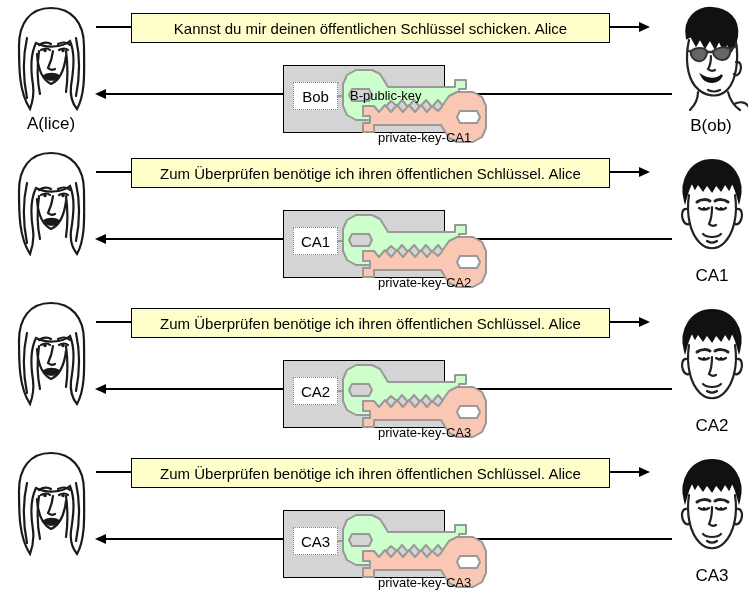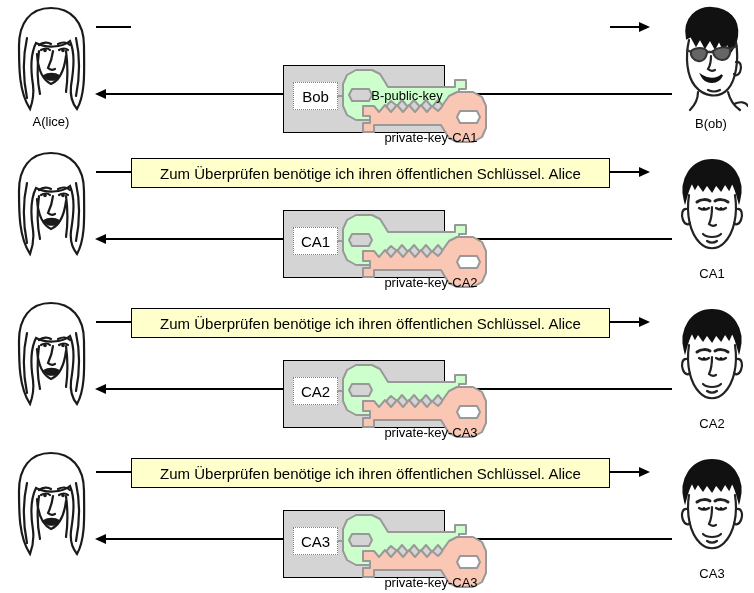--- a/index.html
+++ b/index.html
@@ -2,21 +2,21 @@
 <html><head>
 <meta charset="utf-8">
 <style>
   html,body{margin:0;padding:0;background:#fff;}
   *{box-sizing:border-box;}
   body{font-family:"Liberation Sans", sans-serif; color:#000;}
   #stage{position:relative;width:754px;height:593px;background:#fff;overflow:hidden;}
   .row{position:absolute;left:0;width:754px;height:150px;}
   
   .face{position:absolute;}
-  .face-label{position:absolute;font-size:13px;text-align:center;color:#000;}
+  .face-label{position:absolute;font-size:17px;text-align:center;color:#000;}
   
   .msg-box{position:absolute;left:131px;top:13px;width:479px;height:30px;
     background:#FFFFCC;border:1.5px solid #000;
     display:flex;align-items:center;justify-content:center;
     font-size:15px;white-space:nowrap;z-index:2;}
   
   .hline{position:absolute;height:2px;background:#000;z-index:1;}
   .ah-right{position:absolute;width:0;height:0;border-left:11px solid #000;
     border-top:5px solid transparent;border-bottom:5px solid transparent;z-index:1;}
   .ah-left{position:absolute;width:0;height:0;border-right:11px solid #000;
@@ -26,21 +26,21 @@
     background:#D4D4D4;border:1.5px solid #000;z-index:2;}
   .owner-box{position:absolute;left:293px;top:82px;width:45px;height:28px;
     background:#fff;border:1px dotted #808080;
     display:flex;align-items:center;justify-content:center;
     font-size:15px;z-index:3;}
   .connector{position:absolute;left:337px;top:95px;width:9px;height:0;
     border-top:2px dashed #9a9a9a;z-index:3;}
   .key{position:absolute;width:126px;height:54px;overflow:visible;}
   .key-green{left:341px;top:68px;z-index:4;}
   .key-pink{left:362px;top:90px;z-index:5;}
-  .key-label{position:absolute;font-size:13px;text-align:center;z-index:6;
+  .key-label{position:absolute;font-size:13px;z-index:6;
     white-space:nowrap;line-height:16px;color:#000;}
   .key-label.pub{left:350px;top:88px;width:114px;}
   .key-label.priv{left:378px;top:106px;width:106px;margin-top:24px;}
   svg{display:block;}
 </style>
 </head>
 <body>
 
 <svg width="0" height="0" style="position:absolute" aria-hidden="true">
   <defs>
@@ -113,20 +113,23 @@
 </svg>
 
 <div id="stage">
 
   <div class="row" style="top:0">
     <svg class="face" style="left:6px;top:4px" width="90" height="108">
         <use href="#sym-alice"></use>
       </svg>
     <div class="face-label" style="left:6px;top:114px;width:90px">A(lice)</div>
     <div class="hline" style="left:96px;top:26px;width:35px"></div>
+    <div class="msg-box">
+        <span>Kannst du mir deinen öffentlichen Schlüssel schicken. Alice</span>
+      </div>
     <div class="hline" style="left:610px;top:26px;width:29px"></div>
     <div class="ah-right" style="left:639px;top:22px"></div>
     <svg class="face" style="left:674px;top:4px" width="74" height="108">
         <use href="#sym-bob"></use>
       </svg>
     <div class="face-label" style="left:674px;top:116px;width:74px">B(ob)</div>
     <div class="ah-left" style="left:95px;top:89px"></div>
     <div class="hline" style="left:106px;top:93px;width:566px"></div>
     <div class="cert-box"></div>
     <div class="owner-box">

